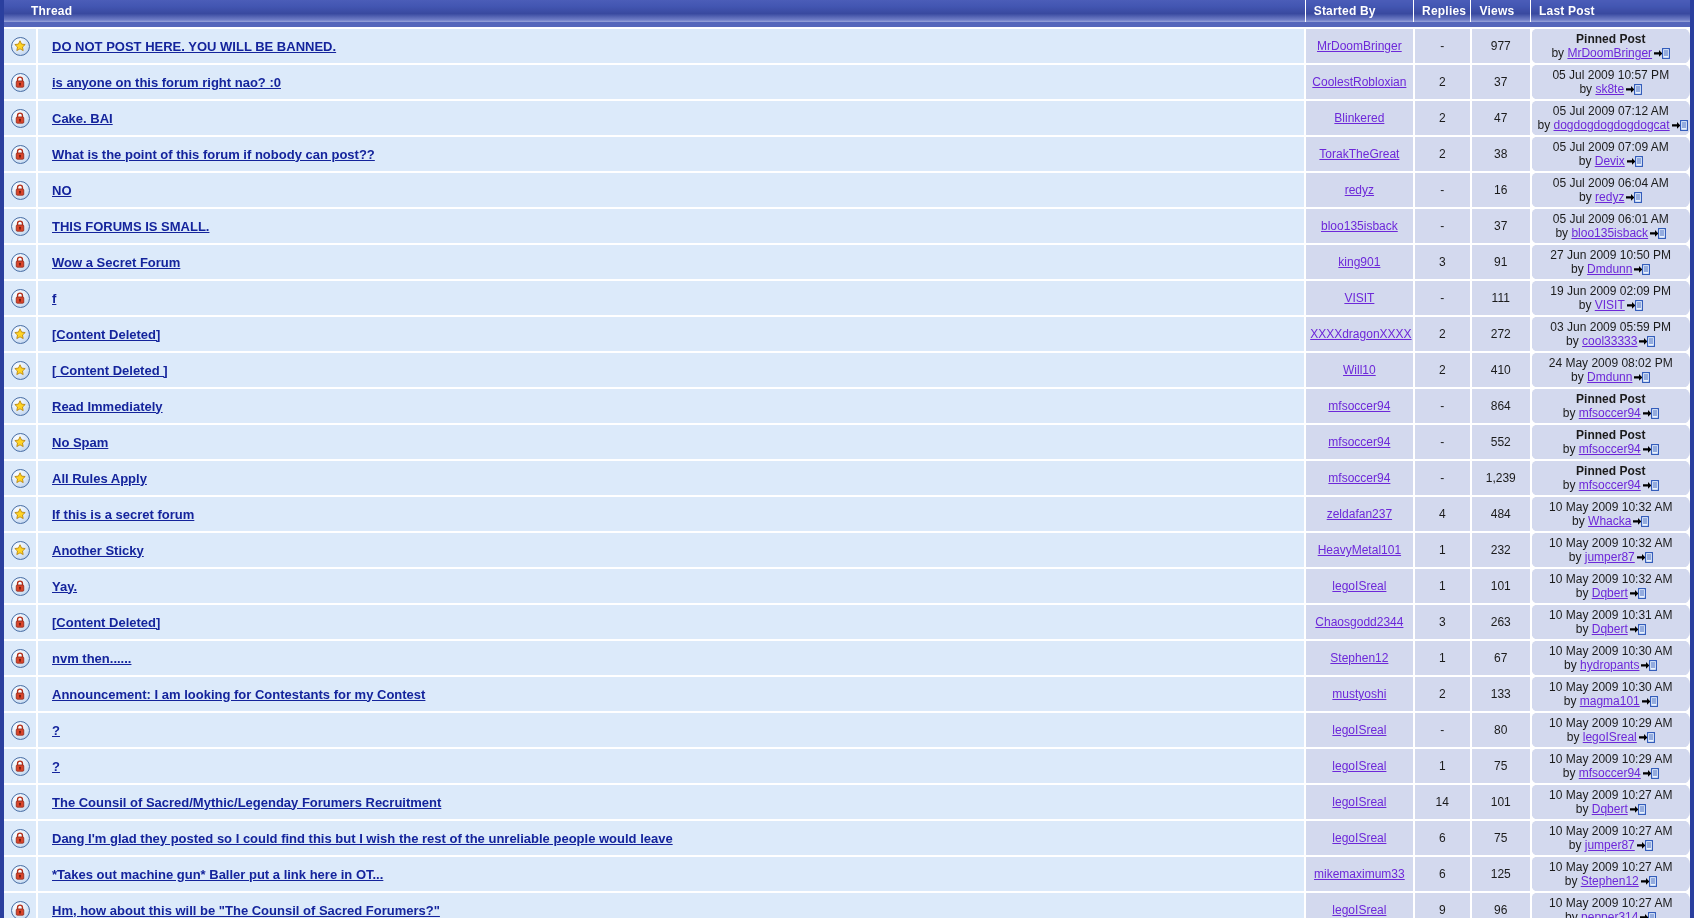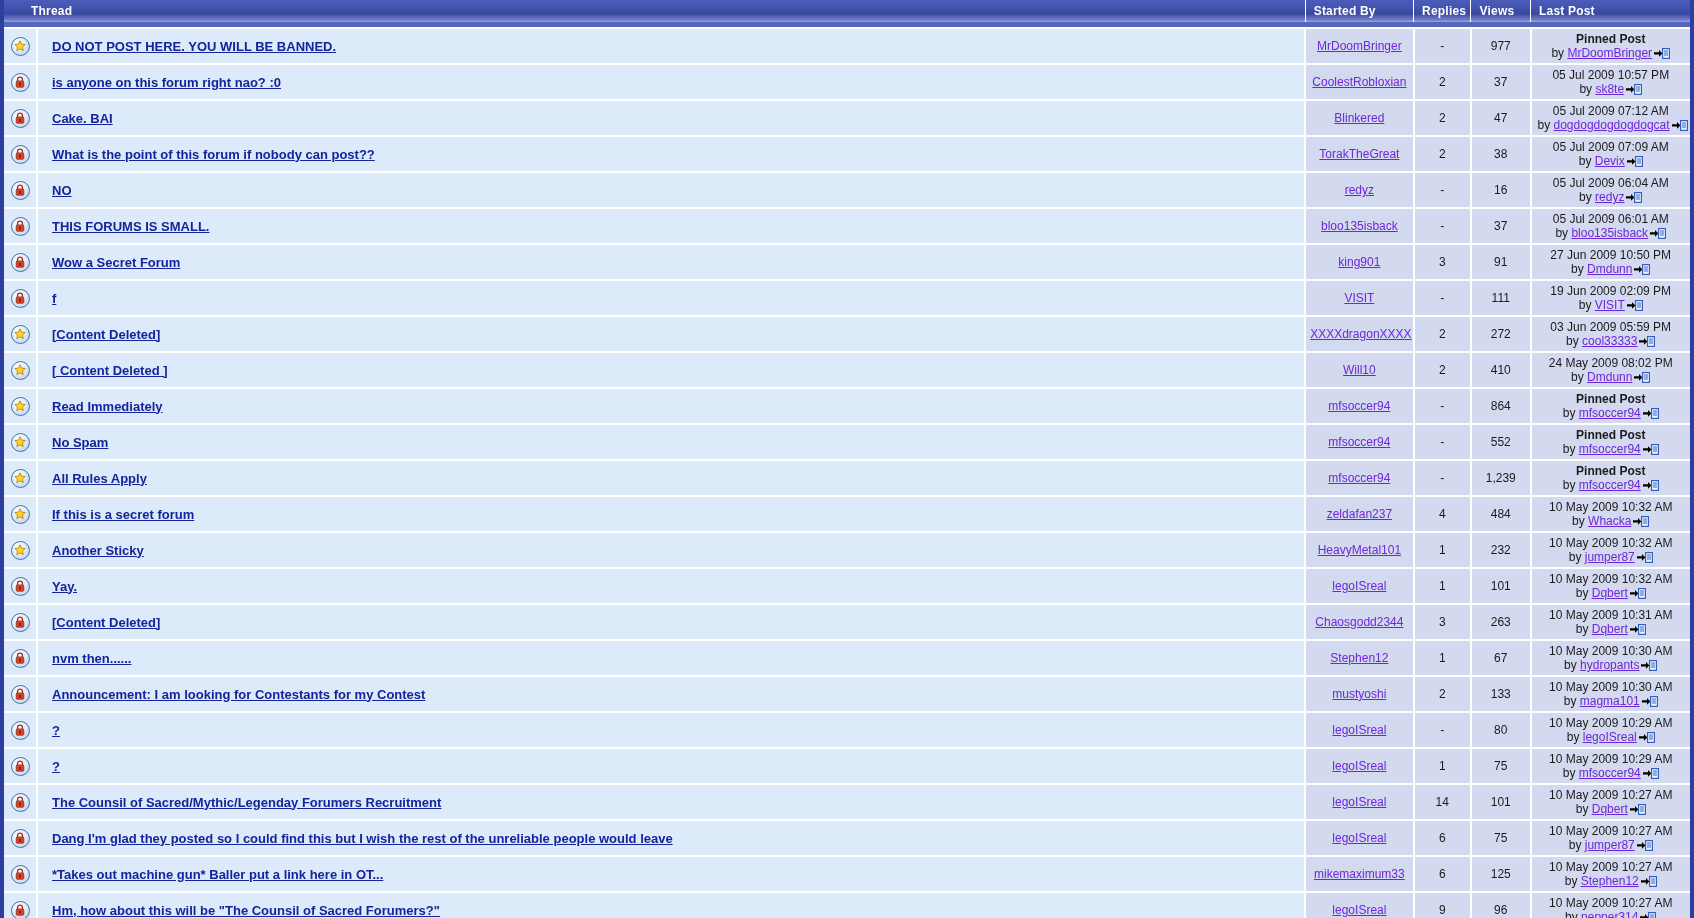--- a/index.html
+++ b/index.html
@@ -60,21 +60,21 @@
     border-bottom: 2px solid #ffffff;
   }
 
   
   tr.thread-row td {
     border-bottom: 2px solid #ffffff;
     border-right: 2px solid #ffffff;
     vertical-align: middle;
     height: 28px;
   }
-  tr.thread-row td:last-child { border-right: none; }
+  tr.thread-row td:last-child { border-right: none; border-radius: 8px; }
 
   td.c-thread {
     background: #dceafa;
     padding: 0;
   }
   td.c-author, td.c-replies, td.c-views, td.c-lastpost {
     background: #d3d9ee;
   }
   td.c-author {
     text-align: center;

